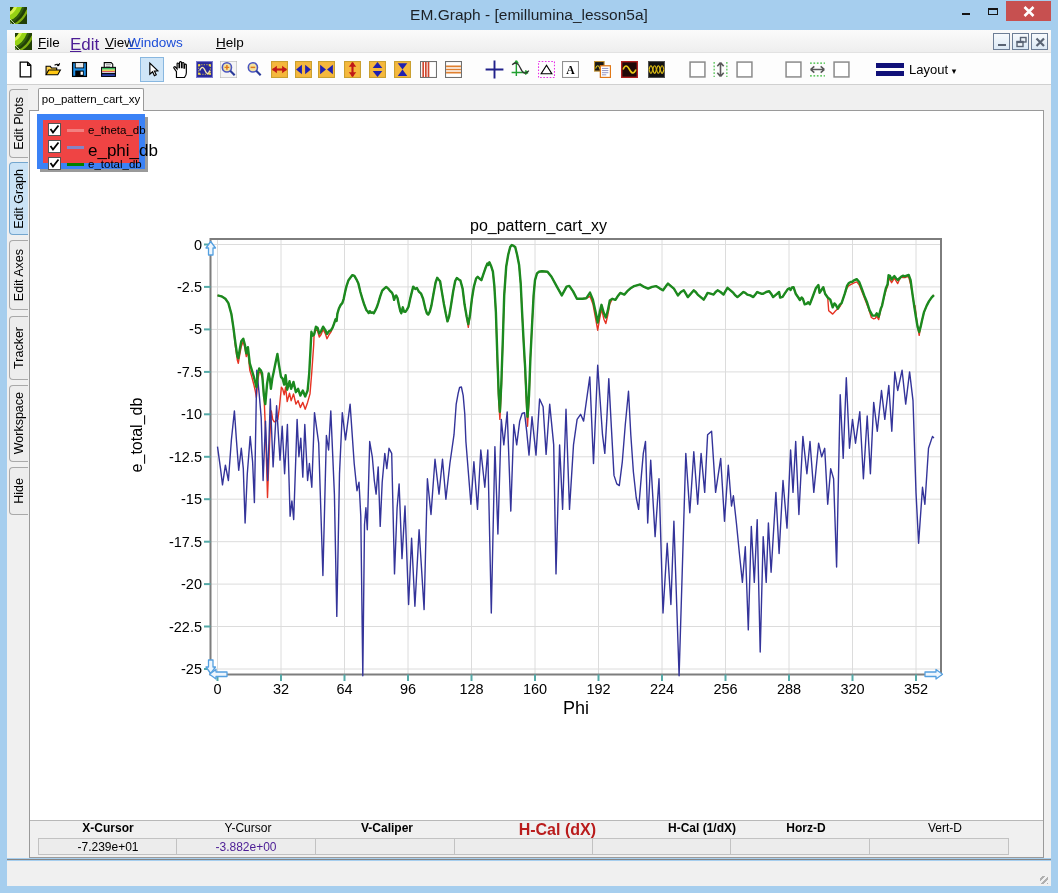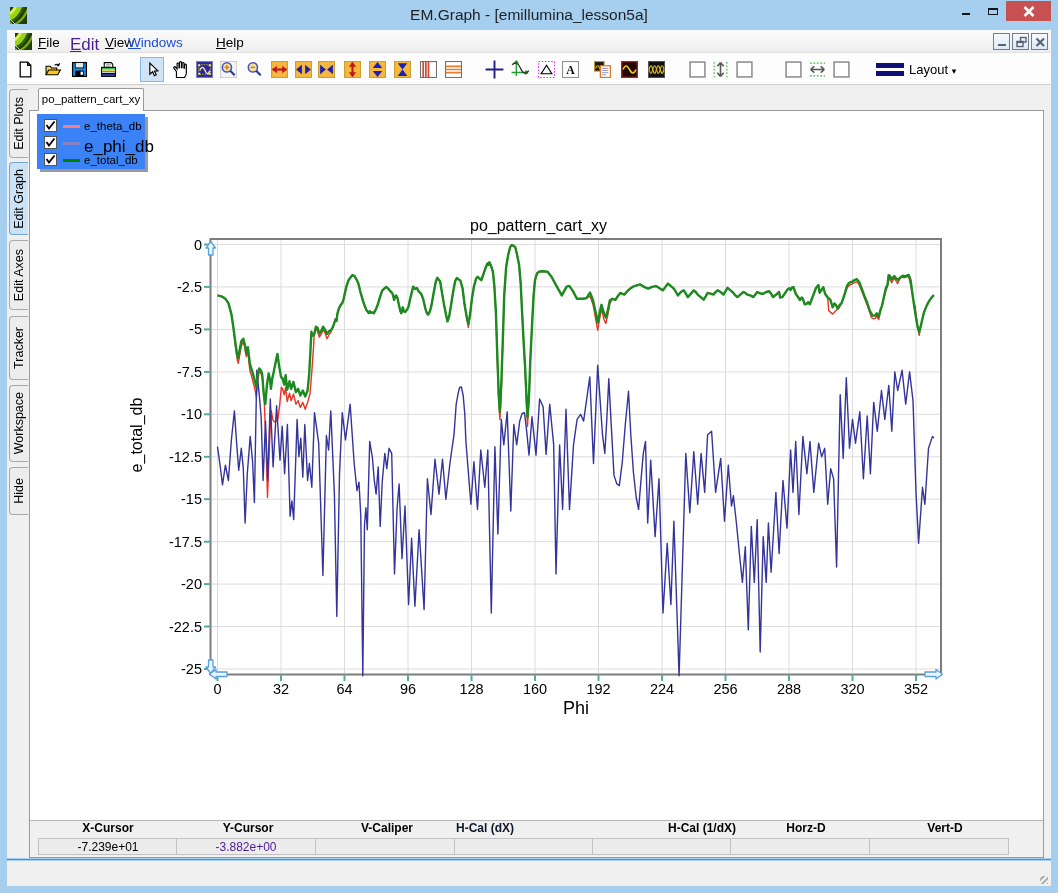--- a/index.html
+++ b/index.html
@@ -213,26 +213,26 @@
 <span style="writing-mode:vertical-rl;transform:rotate(180deg);font-size:12.5px;color:#000;white-space:nowrap">Workspace</span>
   </div>
 <div style="position:absolute;left:9px;top:467px;width:19px;height:48px;background:#ededed;border:1px solid #a9a9a9;border-right:none;border-radius:4px 0 0 4px;display:flex;align-items:center;justify-content:center">
 <span style="writing-mode:vertical-rl;transform:rotate(180deg);font-size:12.5px;color:#000;white-space:nowrap">Hide</span>
   </div>
 
 <div style="position:absolute;left:38px;top:88px;width:106px;height:23px;background:#fff;border:1px solid #9a9a9a;border-bottom:none;border-radius:2px 2px 0 0;font-size:11.5px;text-align:center;color:#000;padding-top:4px">po_pattern_cart_xy</div>
 
 <div style="position:absolute;left:30px;top:820px;width:1013px;height:37px;background:#f0f0f0;border-top:1px solid #b8b8b8"></div>
 <div style="position:absolute;left:38px;top:821px;width:140px;height:16px;font-size:12px;font-weight:bold;text-align:center;color:#000">X-Cursor</div>
-<div style="position:absolute;left:178px;top:821px;width:140px;height:16px;font-size:12px;font-weight:bold;text-align:center;color:#000">Y-Cursor</div>
+<div style="position:absolute;left:178px;top:821px;width:140px;height:16px;font-size:12px;font-weight:normal;text-align:center;color:#000">Y-Cursor</div>
 <div style="position:absolute;left:317px;top:821px;width:140px;height:16px;font-size:12px;font-weight:bold;text-align:center;color:#000">V-Caliper</div>
-<div style="position:absolute;left:456px;top:821px;width:140px;height:16px;font-size:12px;font-weight:bold;text-align:left;color:#0f172a">H-Cal (dX)</div>
+<div style="position:absolute;left:456px;top:821px;width:140px;height:16px;font-size:16px;font-weight:bold;text-align:right;color:#b91c1c">H-Cal (dX)</div>
 <div style="position:absolute;left:596px;top:821px;width:140px;height:16px;font-size:12px;font-weight:bold;text-align:right;color:#000">H-Cal (1/dX)</div>
 <div style="position:absolute;left:736px;top:821px;width:140px;height:16px;font-size:12px;font-weight:bold;text-align:center;color:#000">Horz-D</div>
-<div style="position:absolute;left:875px;top:821px;width:140px;height:16px;font-size:12px;font-weight:bold;text-align:center;color:#000">Vert-D</div>
+<div style="position:absolute;left:875px;top:821px;width:140px;height:16px;font-size:12px;font-weight:normal;text-align:center;color:#000">Vert-D</div>
 
 <div style="position:absolute;left:38px;top:838px;width:140px;height:17px;background:#ececec;border:1px solid #c2c2c2;font-size:12px;text-align:center;color:#000;line-height:17px">-7.239e+01</div>
 <div style="position:absolute;left:176px;top:838px;width:140px;height:17px;background:#ececec;border:1px solid #c2c2c2;font-size:12px;text-align:center;color:#4c1d95;line-height:17px">-3.882e+00</div>
 <div style="position:absolute;left:315px;top:838px;width:140px;height:17px;background:#ececec;border:1px solid #c2c2c2;font-size:12px;text-align:center;color:#000;line-height:17px"></div>
 <div style="position:absolute;left:454px;top:838px;width:140px;height:17px;background:#ececec;border:1px solid #c2c2c2;font-size:12px;text-align:center;color:#000;line-height:17px"></div>
 <div style="position:absolute;left:592px;top:838px;width:140px;height:17px;background:#ececec;border:1px solid #c2c2c2;font-size:12px;text-align:center;color:#000;line-height:17px"></div>
 <div style="position:absolute;left:730px;top:838px;width:140px;height:17px;background:#ececec;border:1px solid #c2c2c2;font-size:12px;text-align:center;color:#000;line-height:17px"></div>
 <div style="position:absolute;left:869px;top:838px;width:140px;height:17px;background:#ececec;border:1px solid #c2c2c2;font-size:12px;text-align:center;color:#000;line-height:17px"></div>
 
 <div style="position:absolute;left:7px;top:858.5px;width:1044px;height:1px;background:#858585"></div>
@@ -318,21 +318,21 @@
 <polyline points="217.5,446.6 220.5,468.6 222.5,484.8 225.4,465.2 228.4,480.5 231.4,439.8 234.4,410.9 236.4,439.8 238.7,470.3 241.3,448.3 243.3,468.6 245.1,523.0 247.3,473.7 250.2,436.4 252.6,461.8 254.4,502.6 256.8,370.2 259.2,393.9 261.2,417.7 263.1,480.5 265.5,421.1 267.7,480.5 270.3,399.0 273.1,466.9 276.6,405.8 280.0,460.1 282.2,426.2 284.6,473.7 287.4,424.5 290.1,516.2 291.9,500.9 293.7,519.6 297.1,419.4 298.9,456.8 300.8,438.1 302.8,477.1 304.8,424.5 307.6,480.5 309.4,463.5 311.8,487.3 314.5,412.6 318.7,443.2 322.9,575.6 326.4,435.5 328.6,450.0 330.8,410.9 334.4,494.1 336.8,616.4 339.5,473.7 342.3,412.6 345.5,439.8 350.1,404.1 354.2,463.5 357.0,490.7 359.0,482.2 360.8,516.2 362.8,675.8 364.5,524.7 365.9,507.7 367.3,529.8 369.7,441.5 372.3,456.8 374.3,480.5 376.1,494.1 378.2,466.9 380.2,526.4 382.2,482.2 384.8,453.4 386.8,468.6 389.0,448.3 391.7,453.4 394.5,573.9 397.1,507.7 399.1,483.9 402.0,558.6 405.0,506.0 408.6,604.5 411.6,538.3 414.9,606.2 419.1,529.8 424.1,609.6 427.4,478.8 431.0,514.5 435.0,459.3 439.0,494.1 442.5,459.3 445.9,499.2 449.9,463.5 454.0,434.7 456.2,404.1 458.2,393.1 459.6,387.5 461.4,387.0 463.2,395.6 464.8,414.3 465.9,441.5 470.9,504.3 473.9,461.8 477.5,509.4 480.8,450.0 484.8,487.3 487.8,450.0 491.3,613.0 494.9,446.6 497.9,534.0 501.3,419.4 503.8,444.9 507.2,411.9 510.8,511.1 513.8,424.5 516.7,444.9 519.7,421.1 522.1,413.5 524.5,412.6 526.7,431.3 529.0,455.1 532.0,416.8 536.0,455.1 539.6,399.0 543.1,406.8 546.1,454.4 549.7,404.1 553.7,444.9 556.0,573.9 559.6,444.9 562.6,509.4 566.0,409.2 569.5,509.4 573.5,444.9 577.1,419.4 580.6,414.3 583.6,421.1 589.8,376.9 593.5,463.5 597.7,365.1 602.5,434.7 604.8,453.4 606.8,419.4 608.8,378.6 611.4,427.9 614.0,475.4 616.8,483.9 619.3,485.6 622.3,461.8 625.3,424.5 628.5,391.2 630.8,434.7 633.4,472.0 636.2,497.5 638.6,509.4 641.4,475.4 643.3,453.4 645.5,441.5 647.7,523.0 650.7,460.1 655.1,536.6 659.0,478.8 663.0,613.0 667.2,543.3 670.9,604.5 673.9,521.3 679.1,675.8 685.8,453.4 689.8,512.8 693.8,451.7 697.7,504.3 701.1,453.4 704.7,492.4 707.6,434.7 711.6,431.3 715.6,492.4 720.7,458.4 724.5,521.3 728.3,465.2 731.5,506.0 733.4,495.8 736.4,523.0 739.4,553.5 742.4,582.4 745.3,546.7 748.3,629.9 751.3,526.4 754.3,582.4 757.2,519.6 760.2,652.0 763.2,536.6 766.2,582.4 768.4,523.0 771.1,572.2 775.9,492.4 779.1,553.5 783.0,480.5 787.0,528.1 790.6,450.0 793.0,492.4 795.7,441.5 798.9,514.5 802.9,436.4 806.9,473.7 810.0,441.5 813.8,492.4 818.6,443.2 821.7,456.8 824.7,448.3 827.7,504.3 830.7,468.6 833.6,478.8 836.6,567.1 840.2,394.8 843.2,458.4 846.3,377.8 849.5,448.3 852.5,419.4 855.5,443.2 859.8,411.8 863.4,478.8 867.2,416.0 870.4,473.7 873.7,402.4 877.3,431.3 881.5,390.5 884.8,419.4 888.8,385.4 891.8,431.3 894.8,371.9 897.7,390.5 902.1,370.2 905.7,404.1 909.6,371.9 913.0,400.7 916.0,492.4 918.6,543.3 922.5,487.3 924.9,504.3 928.5,448.3 932.5,436.4 933.9,438.1" fill="none" stroke="#34349a" stroke-width="1.4" stroke-linejoin="round"></polyline>
 <polyline points="217.5,295.4 221.5,296.3 225.4,298.8 228.4,303.1 231.4,314.1 233.4,327.7 235.4,343.0 237.3,355.7 238.3,358.3 239.7,349.8 241.3,341.3 243.3,338.7 244.9,344.7 246.3,353.2 247.9,347.2 249.8,363.4 251.6,369.3 253.6,376.1 255.2,382.0 256.4,387.1 257.8,373.5 259.2,368.5 260.8,370.2 262.1,373.5 263.9,395.6 265.3,404.1 267.1,383.7 268.7,373.5 270.1,380.3 270.9,388.8 272.3,378.6 273.7,371.9 275.4,363.4 277.4,354.0 279.0,365.1 281.0,376.9 282.6,378.6 284.2,384.6 285.6,375.2 287.2,389.7 289.5,381.2 291.1,388.8 293.5,382.0 295.9,392.2 298.1,388.8 300.4,395.6 302.8,390.5 305.2,396.5 307.6,390.5 309.2,373.5 310.4,351.5 311.4,331.8 312.6,335.7 314.1,334.5 315.9,326.7 317.5,327.7 319.3,333.5 321.1,331.1 323.1,326.7 325.3,330.1 327.0,334.0 329.2,331.1 331.0,330.2 332.6,327.7 334.0,323.8 335.6,319.2 336.6,320.9 337.4,313.6 338.9,308.5 340.7,304.9 342.3,303.1 343.7,298.8 345.1,292.0 346.5,286.1 348.5,280.2 350.5,277.6 352.4,275.1 354.4,275.9 356.4,279.3 358.4,283.6 360.4,292.0 362.4,298.8 364.3,304.8 366.3,309.9 367.7,311.6 368.7,313.1 369.9,311.2 371.1,312.8 372.5,312.4 373.7,313.3 375.3,310.4 376.8,307.3 378.2,303.1 380.2,296.3 382.2,290.7 384.2,288.6 386.2,286.9 388.2,288.6 390.1,290.9 392.1,292.9 393.1,295.4 394.1,299.9 395.1,296.8 396.1,295.4 397.5,298.0 398.7,303.9 400.3,311.1 401.3,313.3 402.8,307.3 404.0,311.6 405.4,311.9 406.8,309.9 408.4,307.0 410.6,297.1 413.2,286.6 415.3,289.0 416.9,288.0 418.9,291.7 421.1,293.7 423.1,298.8 425.3,308.3 426.9,313.3 428.2,314.6 429.8,311.6 431.4,305.6 433.6,293.2 435.6,282.5 437.2,277.8 438.6,279.5 440.1,281.2 441.7,290.9 443.9,303.9 445.9,314.1 447.5,321.4 449.1,316.7 451.1,304.8 453.2,291.2 455.2,281.0 456.8,278.0 458.4,279.3 460.4,280.5 462.6,288.6 464.6,304.8 466.7,316.7 468.3,324.1 469.9,315.8 471.9,298.8 473.9,286.6 476.1,278.5 477.7,276.8 479.4,278.5 481.4,280.2 483.4,274.2 485.4,268.3 487.4,263.5 488.4,264.9 489.4,262.3 491.3,266.6 492.9,271.7 494.3,285.3 495.9,312.4 497.3,354.9 498.7,393.9 499.9,411.8 501.3,383.7 502.9,337.9 504.2,295.4 506.2,266.6 508.2,254.7 510.2,247.0 511.8,245.0 513.6,245.9 515.2,247.0 517.1,254.7 519.1,264.9 520.7,283.6 522.1,312.4 523.7,343.0 525.1,366.8 526.5,397.3 527.5,416.8 529.0,395.6 530.4,358.3 532.0,326.0 533.6,295.4 535.0,280.2 537.0,273.4 539.0,271.8 541.9,271.3 547.5,271.7 551.5,276.8 557.0,286.9 561.8,295.4 566.6,286.6 569.3,285.9 573.1,291.4 576.9,298.8 582.4,298.8 586.2,298.3 590.0,292.6 592.9,299.7 595.7,312.4 597.7,322.6 599.7,312.4 601.5,304.8 603.9,313.3 605.8,317.5 607.8,310.7 609.8,300.5 612.4,298.8 615.4,299.9 618.3,295.4 620.3,292.9 624.3,294.6 627.3,291.2 630.2,288.6 634.2,286.1 640.2,284.4 644.1,286.9 648.1,288.6 652.1,286.9 656.0,286.1 660.0,288.6 663.0,290.3 666.0,286.1 668.0,283.6 670.9,286.1 673.9,288.6 675.9,292.0 677.9,295.4 680.9,292.0 683.8,290.3 685.8,293.7 687.8,297.1 690.8,293.7 693.8,290.3 695.7,292.0 697.7,294.6 700.7,297.1 703.7,299.7 705.7,296.3 707.6,292.9 710.6,293.7 713.6,294.6 715.6,292.0 717.6,290.3 720.5,292.0 723.5,294.6 725.5,291.2 727.5,287.8 730.5,290.3 733.4,292.9 735.4,295.4 737.4,297.1 740.4,294.6 743.4,292.0 745.3,292.9 747.3,294.6 750.3,295.4 753.3,297.1 755.3,294.6 757.2,292.0 759.2,292.9 761.2,293.7 763.2,293.7 766.2,292.0 769.2,291.2 771.1,293.7 773.1,297.1 776.1,294.6 779.1,292.0 780.1,297.5 782.6,296.8 785.0,293.2 787.6,289.3 789.4,288.3 790.6,290.0 792.0,287.5 793.6,287.3 795.7,293.7 798.3,297.5 799.9,300.0 801.7,297.5 802.9,298.8 804.7,304.3 806.5,303.9 808.1,302.2 809.8,304.3 812.4,297.5 815.8,288.3 818.4,285.1 819.6,292.7 823.3,287.3 825.1,293.7 827.7,297.5 830.3,299.7 832.7,307.3 834.4,303.4 835.8,304.9 837.8,308.7 839.6,304.9 841.6,303.1 844.8,293.7 847.1,285.6 848.9,283.0 850.7,282.0 852.3,281.7 854.1,280.3 856.7,279.1 859.2,282.0 861.6,288.3 864.2,295.4 866.8,301.7 869.6,310.4 872.5,315.6 875.3,315.6 876.7,313.3 878.7,316.7 880.7,309.0 882.1,305.6 884.2,295.4 885.8,288.5 887.6,284.2 888.6,275.2 890.0,275.9 891.6,279.6 893.0,277.6 894.4,276.1 896.2,278.5 897.7,280.0 899.3,278.5 901.1,276.8 902.9,275.7 904.9,276.4 906.7,275.6 908.7,274.9 910.6,280.2 912.4,293.7 914.4,307.3 916.0,317.5 917.6,326.9 919.2,331.9 920.6,326.9 922.0,320.6 923.9,312.4 926.7,305.6 928.9,301.4 931.5,297.6 933.9,295.1" fill="none" stroke="#1b8a1f" stroke-width="2.4" stroke-linejoin="round"></polyline>
 
 <g stroke="#55a0e0" stroke-width="1.3" fill="#eef6fd" stroke-linejoin="round">
  <path d="M 210.7 241.5 L 215.5 248 L 213 248 L 213 255 L 208.5 255 L 208.5 248 L 206 248 Z"></path>
  <path d="M 210.7 673.5 L 215.5 667 L 213 667 L 213 660 L 208.5 660 L 208.5 667 L 206 667 Z"></path>
  <path d="M 209.5 674.3 L 216 669.5 L 216 672 L 227 672 L 227 676.5 L 216 676.5 L 216 679 Z"></path>
  <path d="M 942.5 674.3 L 936 669.5 L 936 672 L 925 672 L 925 676.5 L 936 676.5 L 936 679 Z"></path>
 </g>
 </svg>
-<div style="position:absolute;left:37px;top:114px;width:108px;height:55px;background:#3b82f6;border:2px solid #3b82f6;box-shadow:3px 3px 0 #9a9a9a">
+<div style="position:absolute;left:37px;top:114px;width:108px;height:55px;background:#ef4444;border:6px solid #3b82f6;box-shadow:3px 3px 0 #9a9a9a">
 <div style="position:absolute;left:4px;top:2px;width:100px;height:17px">
 <svg width="14" height="14" style="position:absolute;left:1px;top:1px">
         <rect x="0.5" y="0.5" width="12" height="12" fill="#fff" stroke="#555"></rect>
         <path d="M2.5 6 L5 9.5 L10.5 2.5" stroke="#000" stroke-width="1.8" fill="none"></path>
       </svg>
 <div style="position:absolute;left:20px;top:7px;width:17px;height:2.6px;background:#f28080"></div>
 <div style="position:absolute;left:41px;top:1.5px;font-size:11.5px;color:#000">e_theta_db</div>
     </div>
 <div style="position:absolute;left:4px;top:19px;width:100px;height:17px">
 <svg width="14" height="14" style="position:absolute;left:1px;top:1px">

